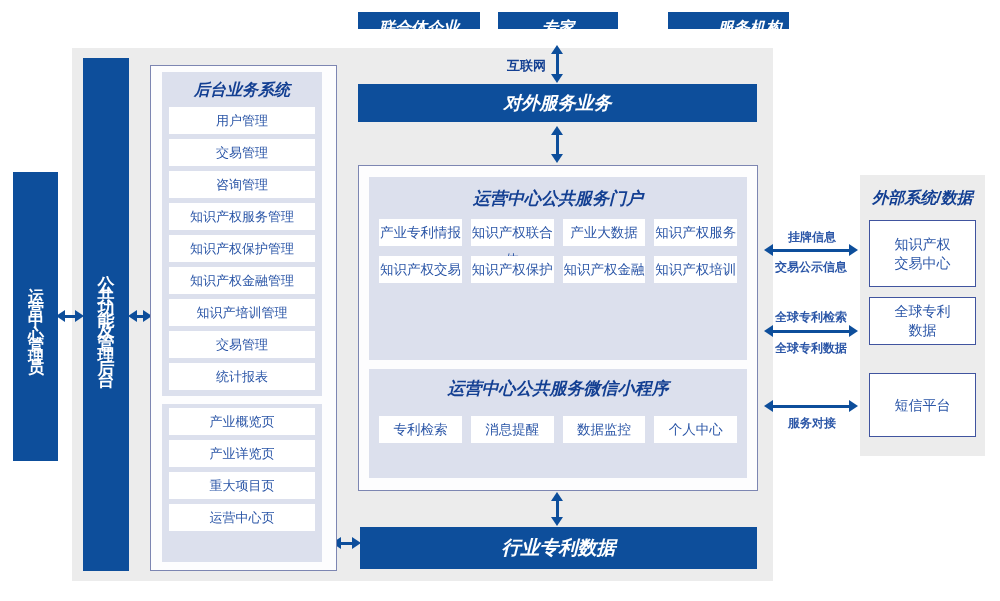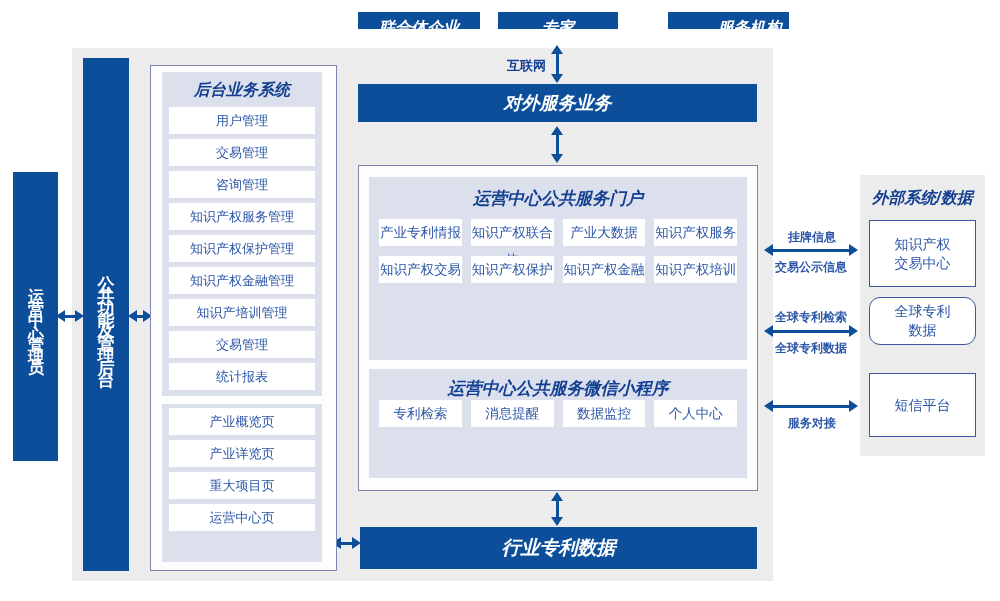--- a/index.html
+++ b/index.html
@@ -40,21 +40,21 @@
 
   .sec1{left:11px;top:6px;width:160px;height:324px;padding:6px 7px 0 7px;}
   .sec2{left:11px;top:338px;width:160px;height:158px;padding:4px 7px 0 7px;}
   .sec1 .sec-title,.sec2 .sec-title{font-size:16px;margin:2px 0 6px 0;}
   .pill{background:#fff;height:27px;line-height:27px;font-size:13px;color:var(--text-blue);
     text-align:center;margin-bottom:5px;}
 
   .portal{left:10px;top:11px;width:378px;height:183px;padding:8px 10px 0 10px;}
   .mini{left:10px;top:203px;width:378px;height:109px;padding:6px 10px 0 10px;}
   .portal .sec-title{font-size:17px;margin:2px 0 9px 0;}
-  .mini .sec-title{font-size:17px;margin:2px 0 0 0;}
+  .mini .sec-title{font-size:17px;margin:2px 0 16px 0;}
   .grid2{display:grid;grid-template-columns:1fr 1fr 1fr 1fr;column-gap:9px;row-gap:10px;}
   .grid2 .pill{margin:0;font-size:13.5px;}
 
   .rp-title{position:absolute;left:0;top:13px;width:100%;text-align:center;
     font-size:16px;font-weight:bold;font-style:italic;color:var(--header-blue);}
   .ext-box{position:absolute;left:9px;width:107px;background:#fff;border:1.5px solid var(--bborder);
     display:flex;flex-direction:column;align-items:center;justify-content:center;
     font-size:14px;line-height:19px;color:var(--text-blue);text-align:center;}
 
   .h-arrow{position:absolute;display:flex;align-items:center;height:12px;}
@@ -76,21 +76,21 @@
 
 <div id="stage">
 
   <div class="main-panel"></div>
   <div class="right-panel">
     <div class="rp-title">外部系统/数据</div>
     <div class="ext-box" style="top:45px;height:67px;align-items:center;">
       <span>知识产权</span>
       <span>交易中心</span>
     </div>
-    <div class="ext-box" style="top:122px;height:48px;border-radius:11px;">
+    <div class="ext-box" style="top:122px;height:48px;">
       <span>全球专利</span>
       <span>数据</span>
     </div>
     <div class="ext-box" style="top:198px;height:64px;">
       <span>短信平台</span>
     </div>
   </div>
 
   <div class="actor" style="left:358px;width:122px;">联合体企业</div>
   <div class="actor" style="left:498px;width:120px;">专家</div>

